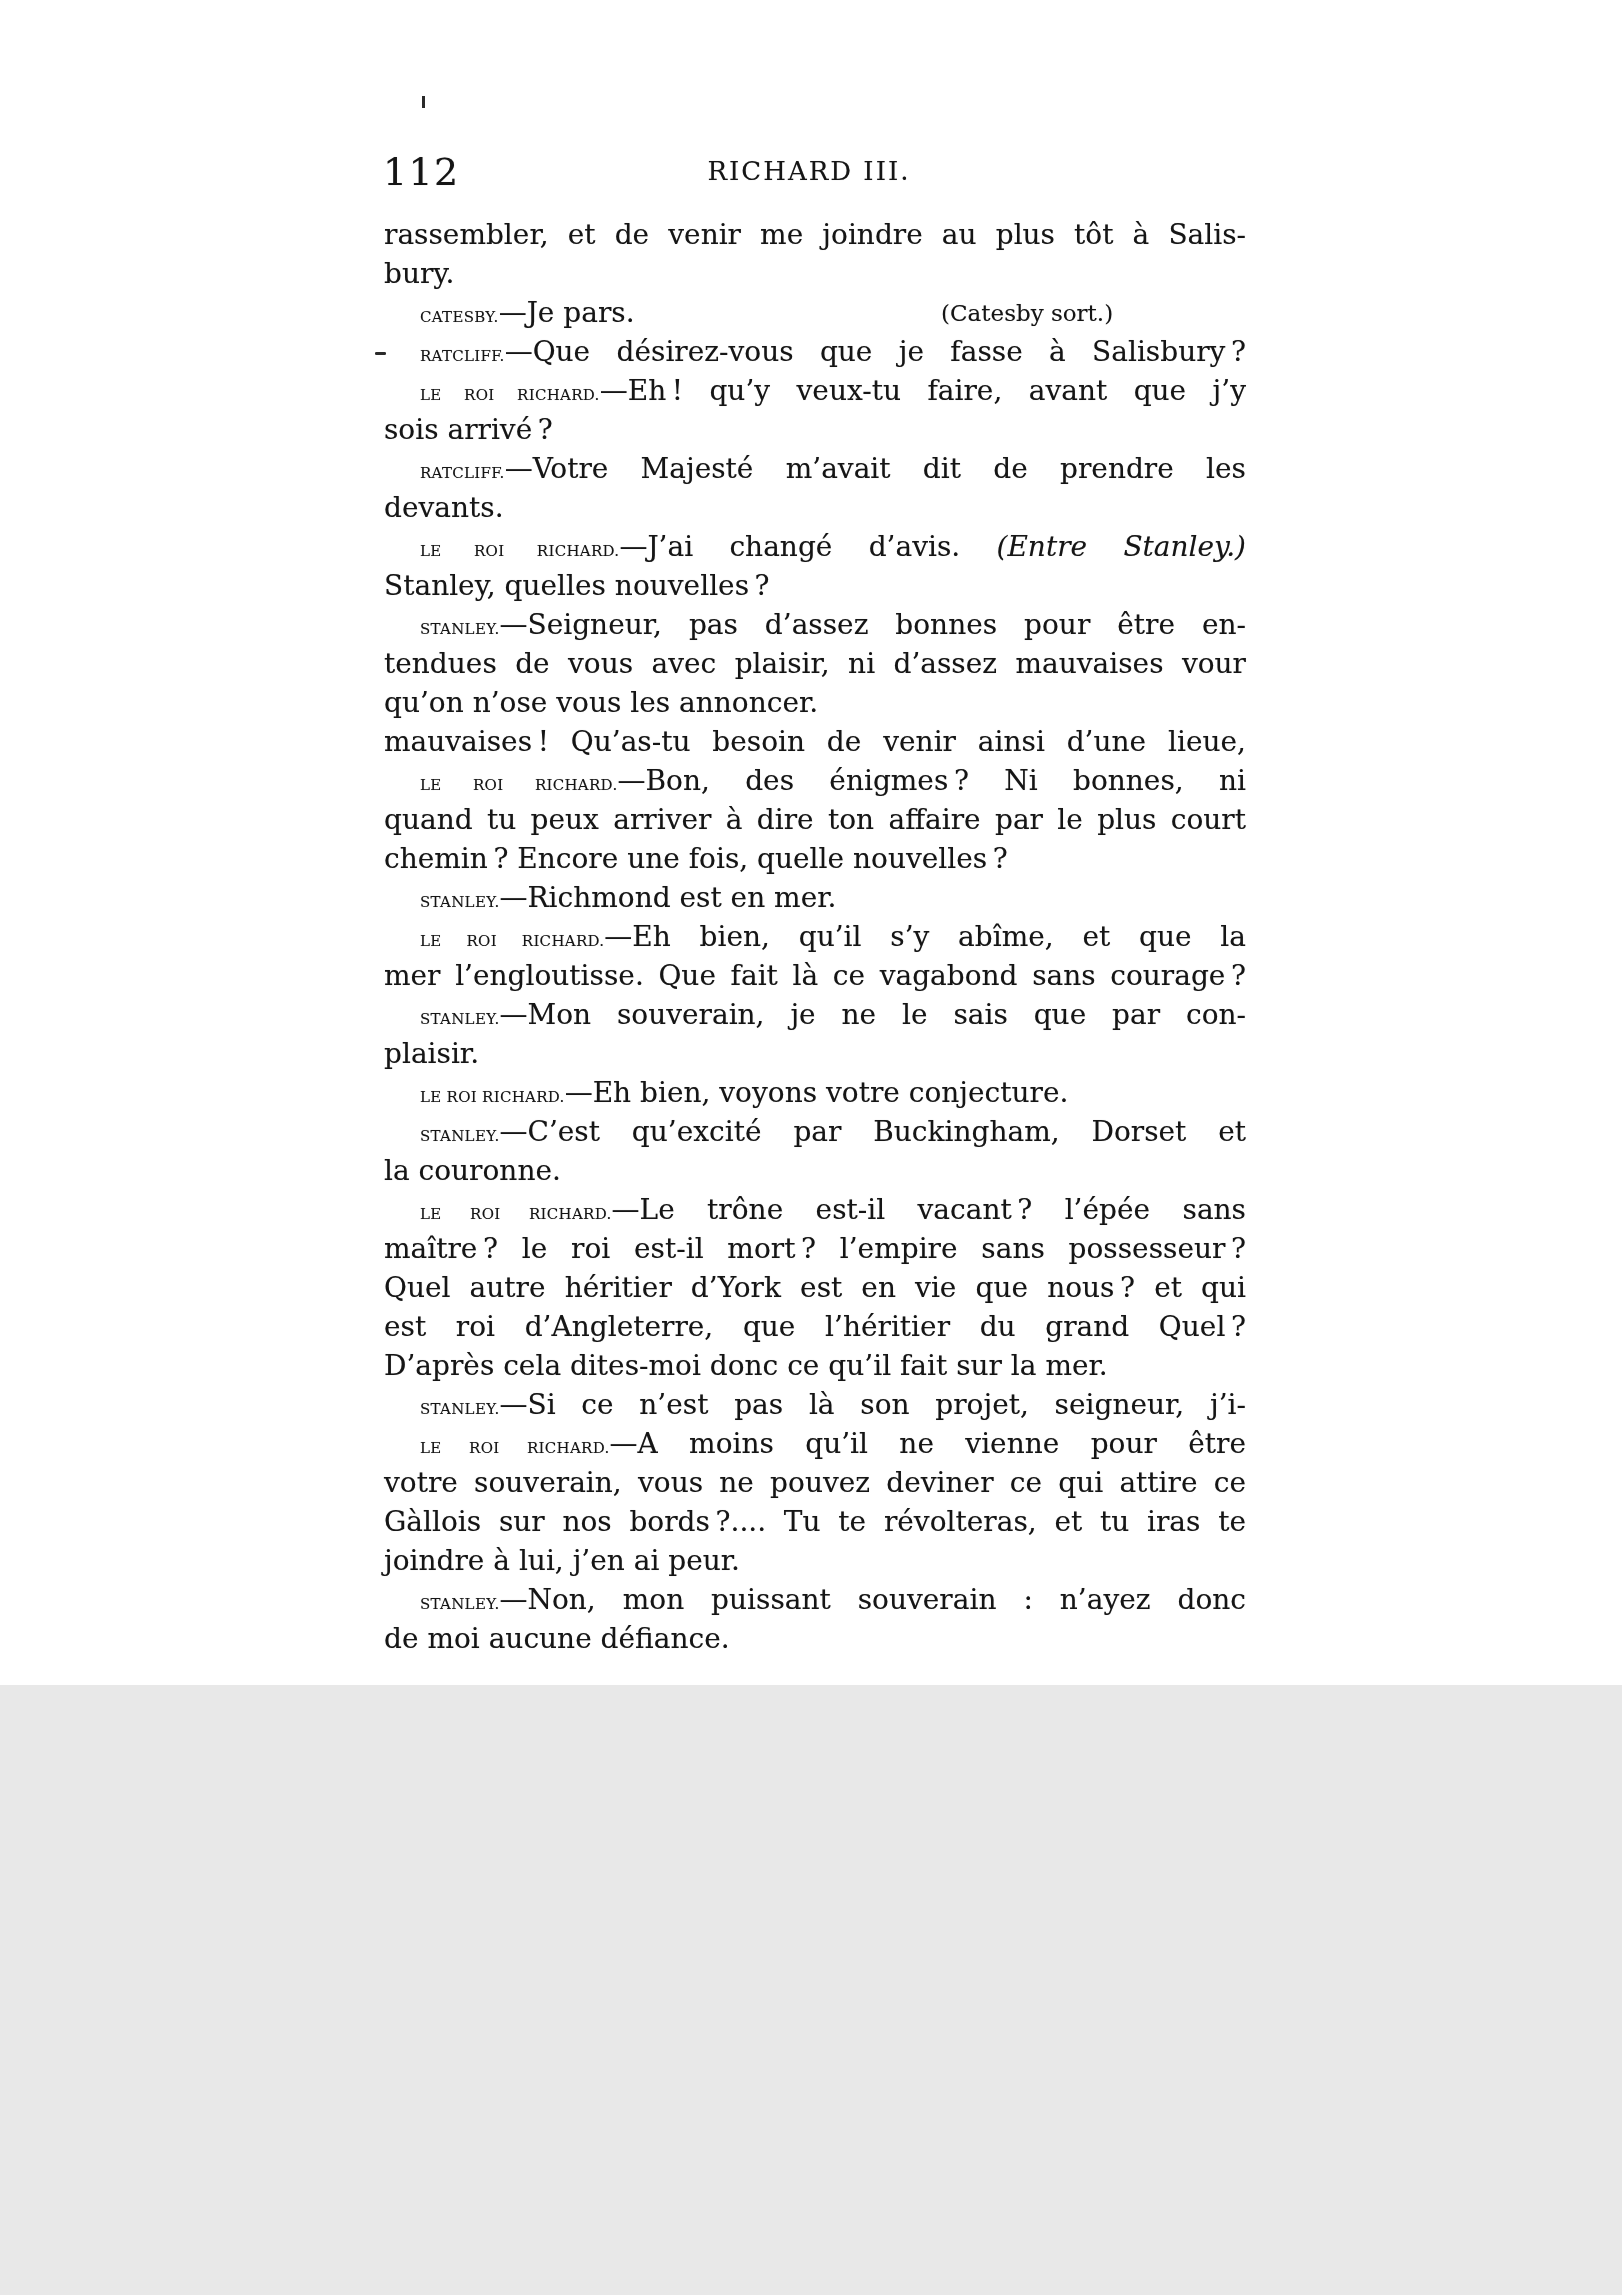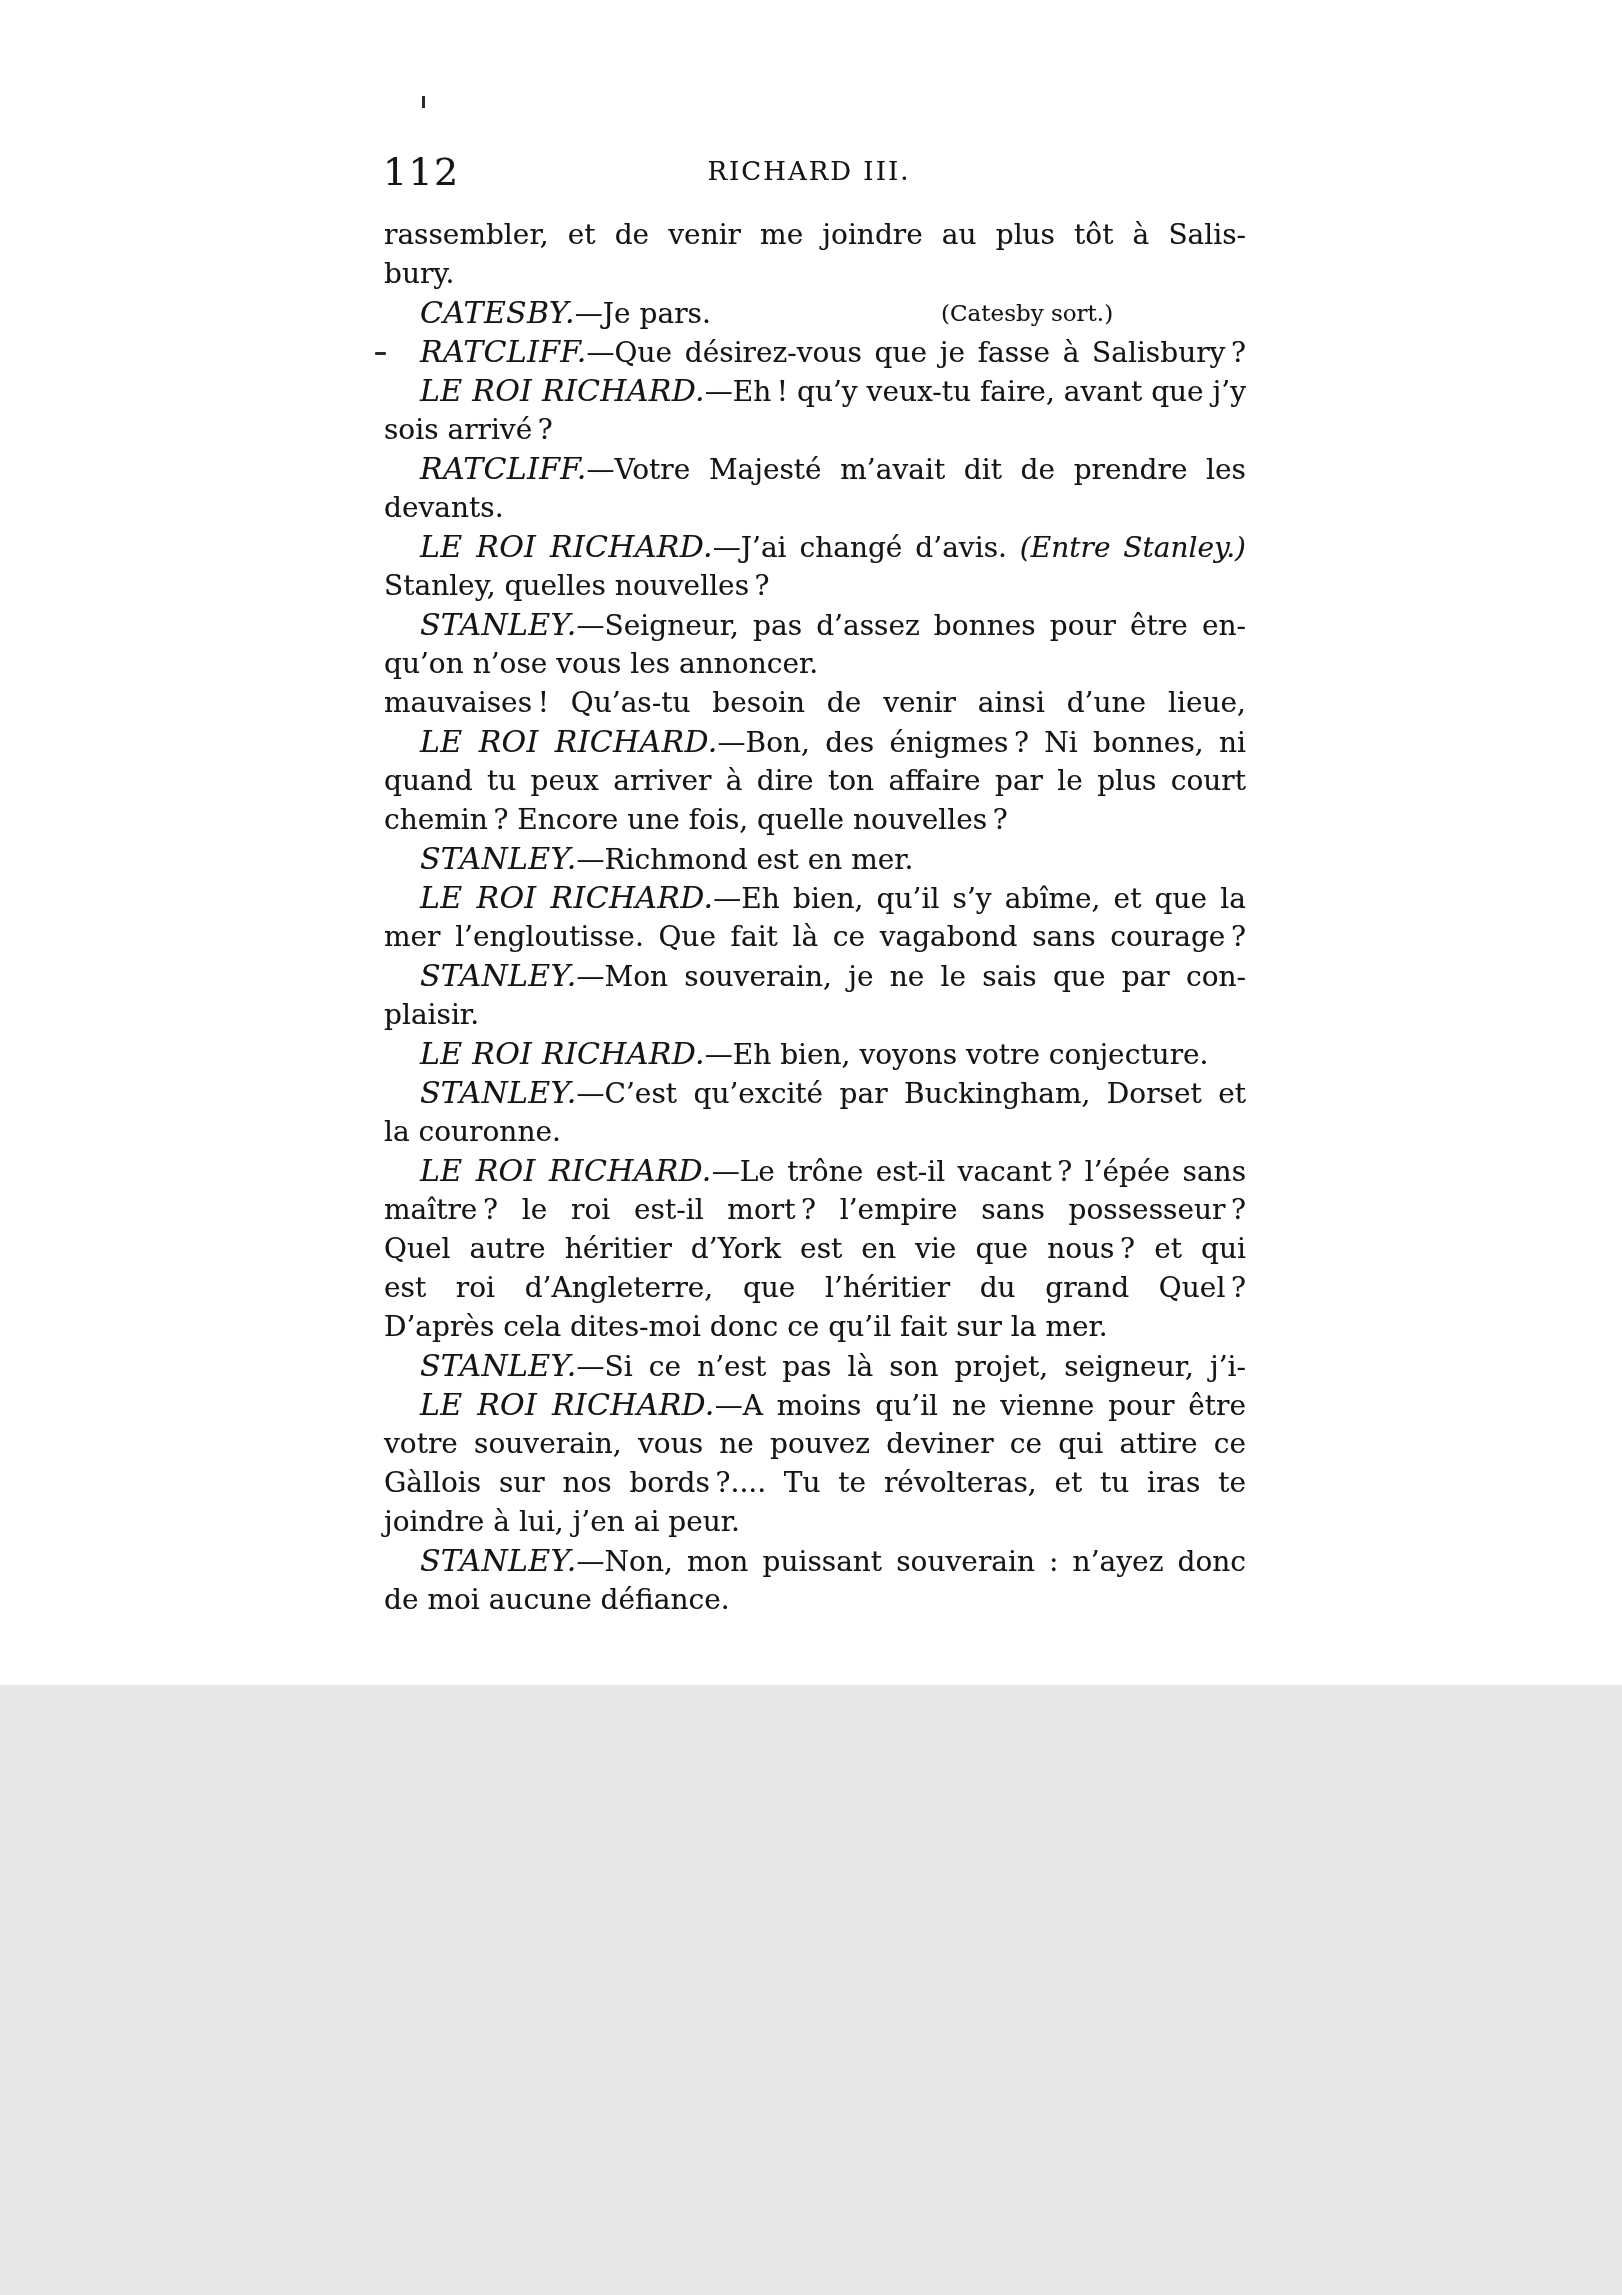--- a/index.html
+++ b/index.html
@@ -52,23 +52,22 @@
     white-space:nowrap;
     height:39px;
   }
   .line.jst{
     white-space:normal;
     text-align:justify;
     text-align-last:justify;
   }
   .line.ind{ text-indent:36px; }
   .seg-name{
-    font-size:30px;
+    font-size:15px;
     letter-spacing:0.3px;
-    font-style:italic;
   }
   .seg-ital{ font-style:italic; }
   .seg-stage{
     position:absolute;
     left:557px;
     top:0.7px;
     font-size:23px;
     text-indent:0;
     white-space:nowrap;
   }
@@ -91,20 +90,21 @@
       <div class="line"><span class="seg-plain">bury.</span></div>
       <div class="line ind"><span class="seg-name">CATESBY.</span><span class="seg-plain">—Je pars.</span><span class="seg-stage">(Catesby sort.)</span></div>
       <div class="line ind jst"><span class="seg-name">RATCLIFF.</span><span class="seg-plain">—Que désirez-vous que je fasse à Salisbury ?</span></div>
       <div class="line ind jst"><span class="seg-name">LE ROI RICHARD.</span><span class="seg-plain">—Eh ! qu’y veux-tu faire, avant que j’y</span></div>
       <div class="line"><span class="seg-plain">sois arrivé ?</span></div>
       <div class="line ind jst"><span class="seg-name">RATCLIFF.</span><span class="seg-plain">—Votre Majesté m’avait dit de prendre les</span></div>
       <div class="line"><span class="seg-plain">devants.</span></div>
       <div class="line ind jst"><span class="seg-name">LE ROI RICHARD.</span><span class="seg-plain">—J’ai changé d’avis. </span><span class="seg-ital">(Entre Stanley.)</span></div>
       <div class="line"><span class="seg-plain">Stanley, quelles nouvelles ?</span></div>
       <div class="line ind jst"><span class="seg-name">STANLEY.</span><span class="seg-plain">—Seigneur, pas d’assez bonnes pour être en-</span></div>
+      <div class="line jst"><span class="seg-plain">tendues de vous avec plaisir, ni d’assez mauvaises vour</span></div>
       <div class="line"><span class="seg-plain">qu’on n’ose vous les annoncer.</span></div>
       <div class="line jst"><span class="seg-plain">mauvaises ! Qu’as-tu besoin de venir ainsi d’une lieue,</span></div>
       <div class="line ind jst"><span class="seg-name">LE ROI RICHARD.</span><span class="seg-plain">—Bon, des énigmes ? Ni bonnes, ni</span></div>
       <div class="line jst"><span class="seg-plain">quand tu peux arriver à dire ton affaire par le plus court</span></div>
       <div class="line"><span class="seg-plain">chemin ? Encore une fois, quelle nouvelles ?</span></div>
       <div class="line ind"><span class="seg-name">STANLEY.</span><span class="seg-plain">—Richmond est en mer.</span></div>
       <div class="line ind jst"><span class="seg-name">LE ROI RICHARD.</span><span class="seg-plain">—Eh bien, qu’il s’y abîme, et que la</span></div>
       <div class="line jst"><span class="seg-plain">mer l’engloutisse. Que fait là ce vagabond sans courage ?</span></div>
       <div class="line ind jst"><span class="seg-name">STANLEY.</span><span class="seg-plain">—Mon souverain, je ne le sais que par con-</span></div>
       <div class="line"><span class="seg-plain">plaisir.</span></div>

